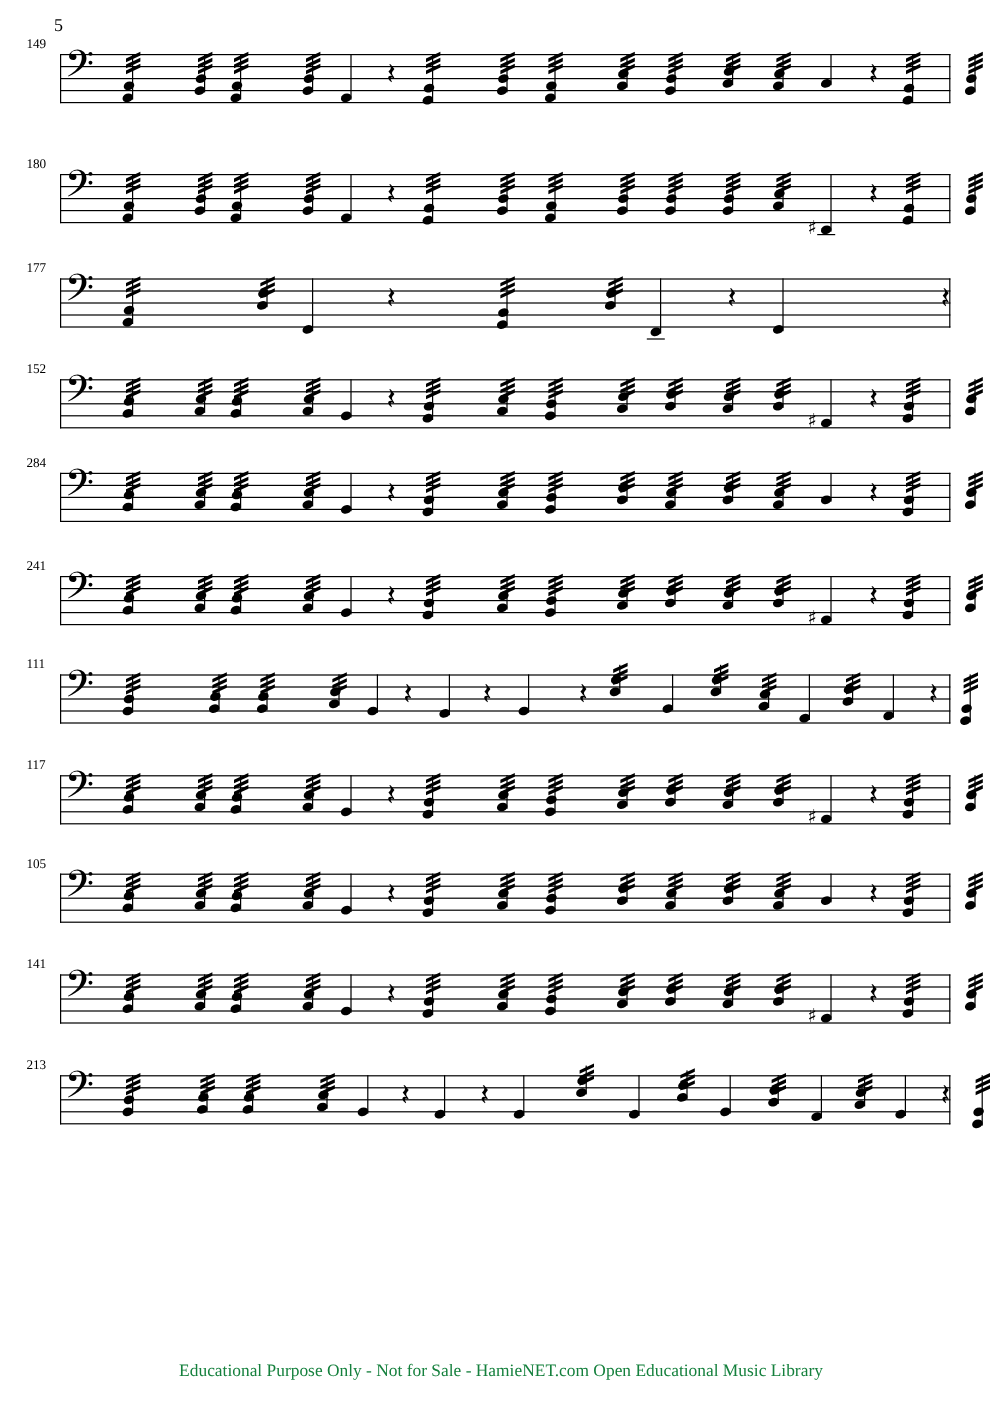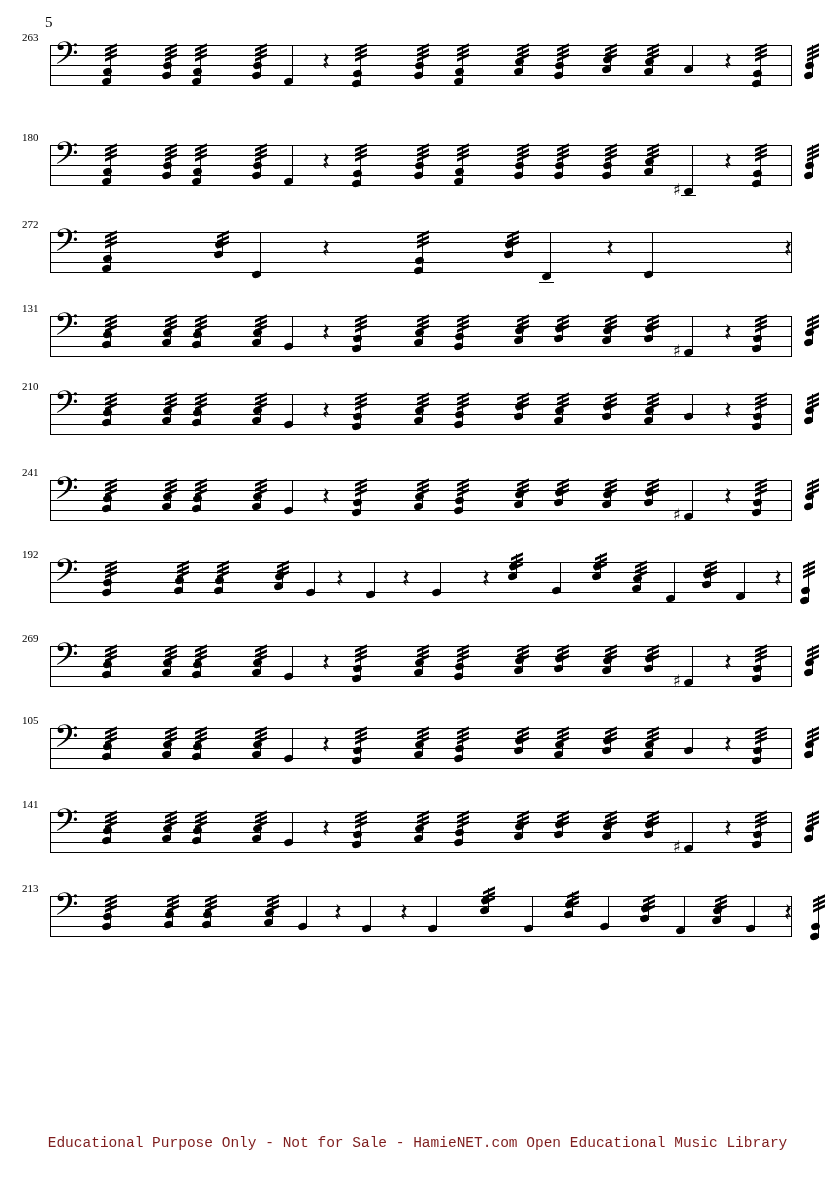--- a/index.html
+++ b/index.html
@@ -122,34 +122,34 @@
     line-height: 16px;
     font-family: "DejaVu Sans", sans-serif;
   }
   .footer {
     position: absolute;
     left: 0;
     top: 1135px;
     width: 835px;
     text-align: center;
     font-size: 14.5px;
-    font-family: Liberation Mono, monospace;
-    color: #7f1d1d;
+    font-family: Liberation Serif, serif;
+    color: #15803d;
   }
 </style>
 </head>
 <body>
 
 <div class="page">
 
   <div class="page-number">5</div>
 
   <div id="systems-root">
       <div class="system" style="top: 45px;">
-        <div class="measure-number">263</div>
+        <div class="measure-number">149</div>
         <div class="staff">
           <div class="line l0"></div>
           <div class="line l1"></div>
           <div class="line l2"></div>
           <div class="line l3"></div>
           <div class="line l4"></div>
           <div class="barline start"></div>
           <div class="barline end"></div>
           <div class="clef">𝄢</div>
           <div class="nh" style="left: 52px; top: 33px;"></div>
@@ -331,21 +331,21 @@
           <div class="trem" style="left: 705px; top: 11px;"></div>
           <div class="nh" style="left: 754px; top: 27px;"></div>
           <div class="stem" style="left: 762px; top: 0px; height: 32px;"></div>
           <div class="nh" style="left: 755px; top: 17px;"></div>
           <div class="trem" style="left: 757px; top: 1px;"></div>
           <div class="trem" style="left: 757px; top: 6px;"></div>
           <div class="trem" style="left: 757px; top: 11px;"></div>
         </div>
       </div>
       <div class="system" style="top: 232px;">
-        <div class="measure-number">272</div>
+        <div class="measure-number">177</div>
         <div class="staff">
           <div class="line l0"></div>
           <div class="line l1"></div>
           <div class="line l2"></div>
           <div class="line l3"></div>
           <div class="line l4"></div>
           <div class="barline start"></div>
           <div class="barline end"></div>
           <div class="clef">𝄢</div>
           <div class="nh" style="left: 52px; top: 33px;"></div>
@@ -378,21 +378,21 @@
           <div class="ledger" style="left: 489px; top: 50px;"></div>
           <div class="nh" style="left: 492px; top: 41px;"></div>
           <div class="stem" style="left: 500px; top: 0px; height: 46px;"></div>
           <div class="rest" style="left: 556px; top: 4px;">𝄽</div>
           <div class="nh" style="left: 594px; top: 39px;"></div>
           <div class="stem" style="left: 602px; top: 0px; height: 44px;"></div>
           <div class="rest" style="left: 734px; top: 4px;">𝄽</div>
         </div>
       </div>
       <div class="system" style="top: 316px;">
-        <div class="measure-number">131</div>
+        <div class="measure-number">152</div>
         <div class="staff">
           <div class="line l0"></div>
           <div class="line l1"></div>
           <div class="line l2"></div>
           <div class="line l3"></div>
           <div class="line l4"></div>
           <div class="barline start"></div>
           <div class="barline end"></div>
           <div class="clef">𝄢</div>
           <div class="nh" style="left: 52px; top: 25px;"></div>
@@ -476,21 +476,21 @@
           <div class="trem" style="left: 705px; top: 11px;"></div>
           <div class="nh" style="left: 754px; top: 23px;"></div>
           <div class="stem" style="left: 762px; top: 0px; height: 28px;"></div>
           <div class="nh" style="left: 755px; top: 13px;"></div>
           <div class="trem" style="left: 757px; top: 1px;"></div>
           <div class="trem" style="left: 757px; top: 6px;"></div>
           <div class="trem" style="left: 757px; top: 11px;"></div>
         </div>
       </div>
       <div class="system" style="top: 394px;">
-        <div class="measure-number">210</div>
+        <div class="measure-number">284</div>
         <div class="staff">
           <div class="line l0"></div>
           <div class="line l1"></div>
           <div class="line l2"></div>
           <div class="line l3"></div>
           <div class="line l4"></div>
           <div class="barline start"></div>
           <div class="barline end"></div>
           <div class="clef">𝄢</div>
           <div class="nh" style="left: 52px; top: 25px;"></div>
@@ -671,21 +671,21 @@
           <div class="trem" style="left: 705px; top: 11px;"></div>
           <div class="nh" style="left: 754px; top: 23px;"></div>
           <div class="stem" style="left: 762px; top: 0px; height: 28px;"></div>
           <div class="nh" style="left: 755px; top: 13px;"></div>
           <div class="trem" style="left: 757px; top: 1px;"></div>
           <div class="trem" style="left: 757px; top: 6px;"></div>
           <div class="trem" style="left: 757px; top: 11px;"></div>
         </div>
       </div>
       <div class="system" style="top: 562px;">
-        <div class="measure-number">192</div>
+        <div class="measure-number">111</div>
         <div class="staff">
           <div class="line l0"></div>
           <div class="line l1"></div>
           <div class="line l2"></div>
           <div class="line l3"></div>
           <div class="line l4"></div>
           <div class="barline start"></div>
           <div class="barline end"></div>
           <div class="clef">𝄢</div>
           <div class="nh" style="left: 52px; top: 27px;"></div>
@@ -754,21 +754,21 @@
           <div class="rest" style="left: 724px; top: 4px;">𝄽</div>
           <div class="nh" style="left: 750px; top: 35px;"></div>
           <div class="stem" style="left: 758px; top: 0px; height: 40px;"></div>
           <div class="nh" style="left: 751px; top: 25px;"></div>
           <div class="trem" style="left: 753px; top: 1px;"></div>
           <div class="trem" style="left: 753px; top: 6px;"></div>
           <div class="trem" style="left: 753px; top: 11px;"></div>
         </div>
       </div>
       <div class="system" style="top: 646px;">
-        <div class="measure-number">269</div>
+        <div class="measure-number">117</div>
         <div class="staff">
           <div class="line l0"></div>
           <div class="line l1"></div>
           <div class="line l2"></div>
           <div class="line l3"></div>
           <div class="line l4"></div>
           <div class="barline start"></div>
           <div class="barline end"></div>
           <div class="clef">𝄢</div>
           <div class="nh" style="left: 52px; top: 25px;"></div>

